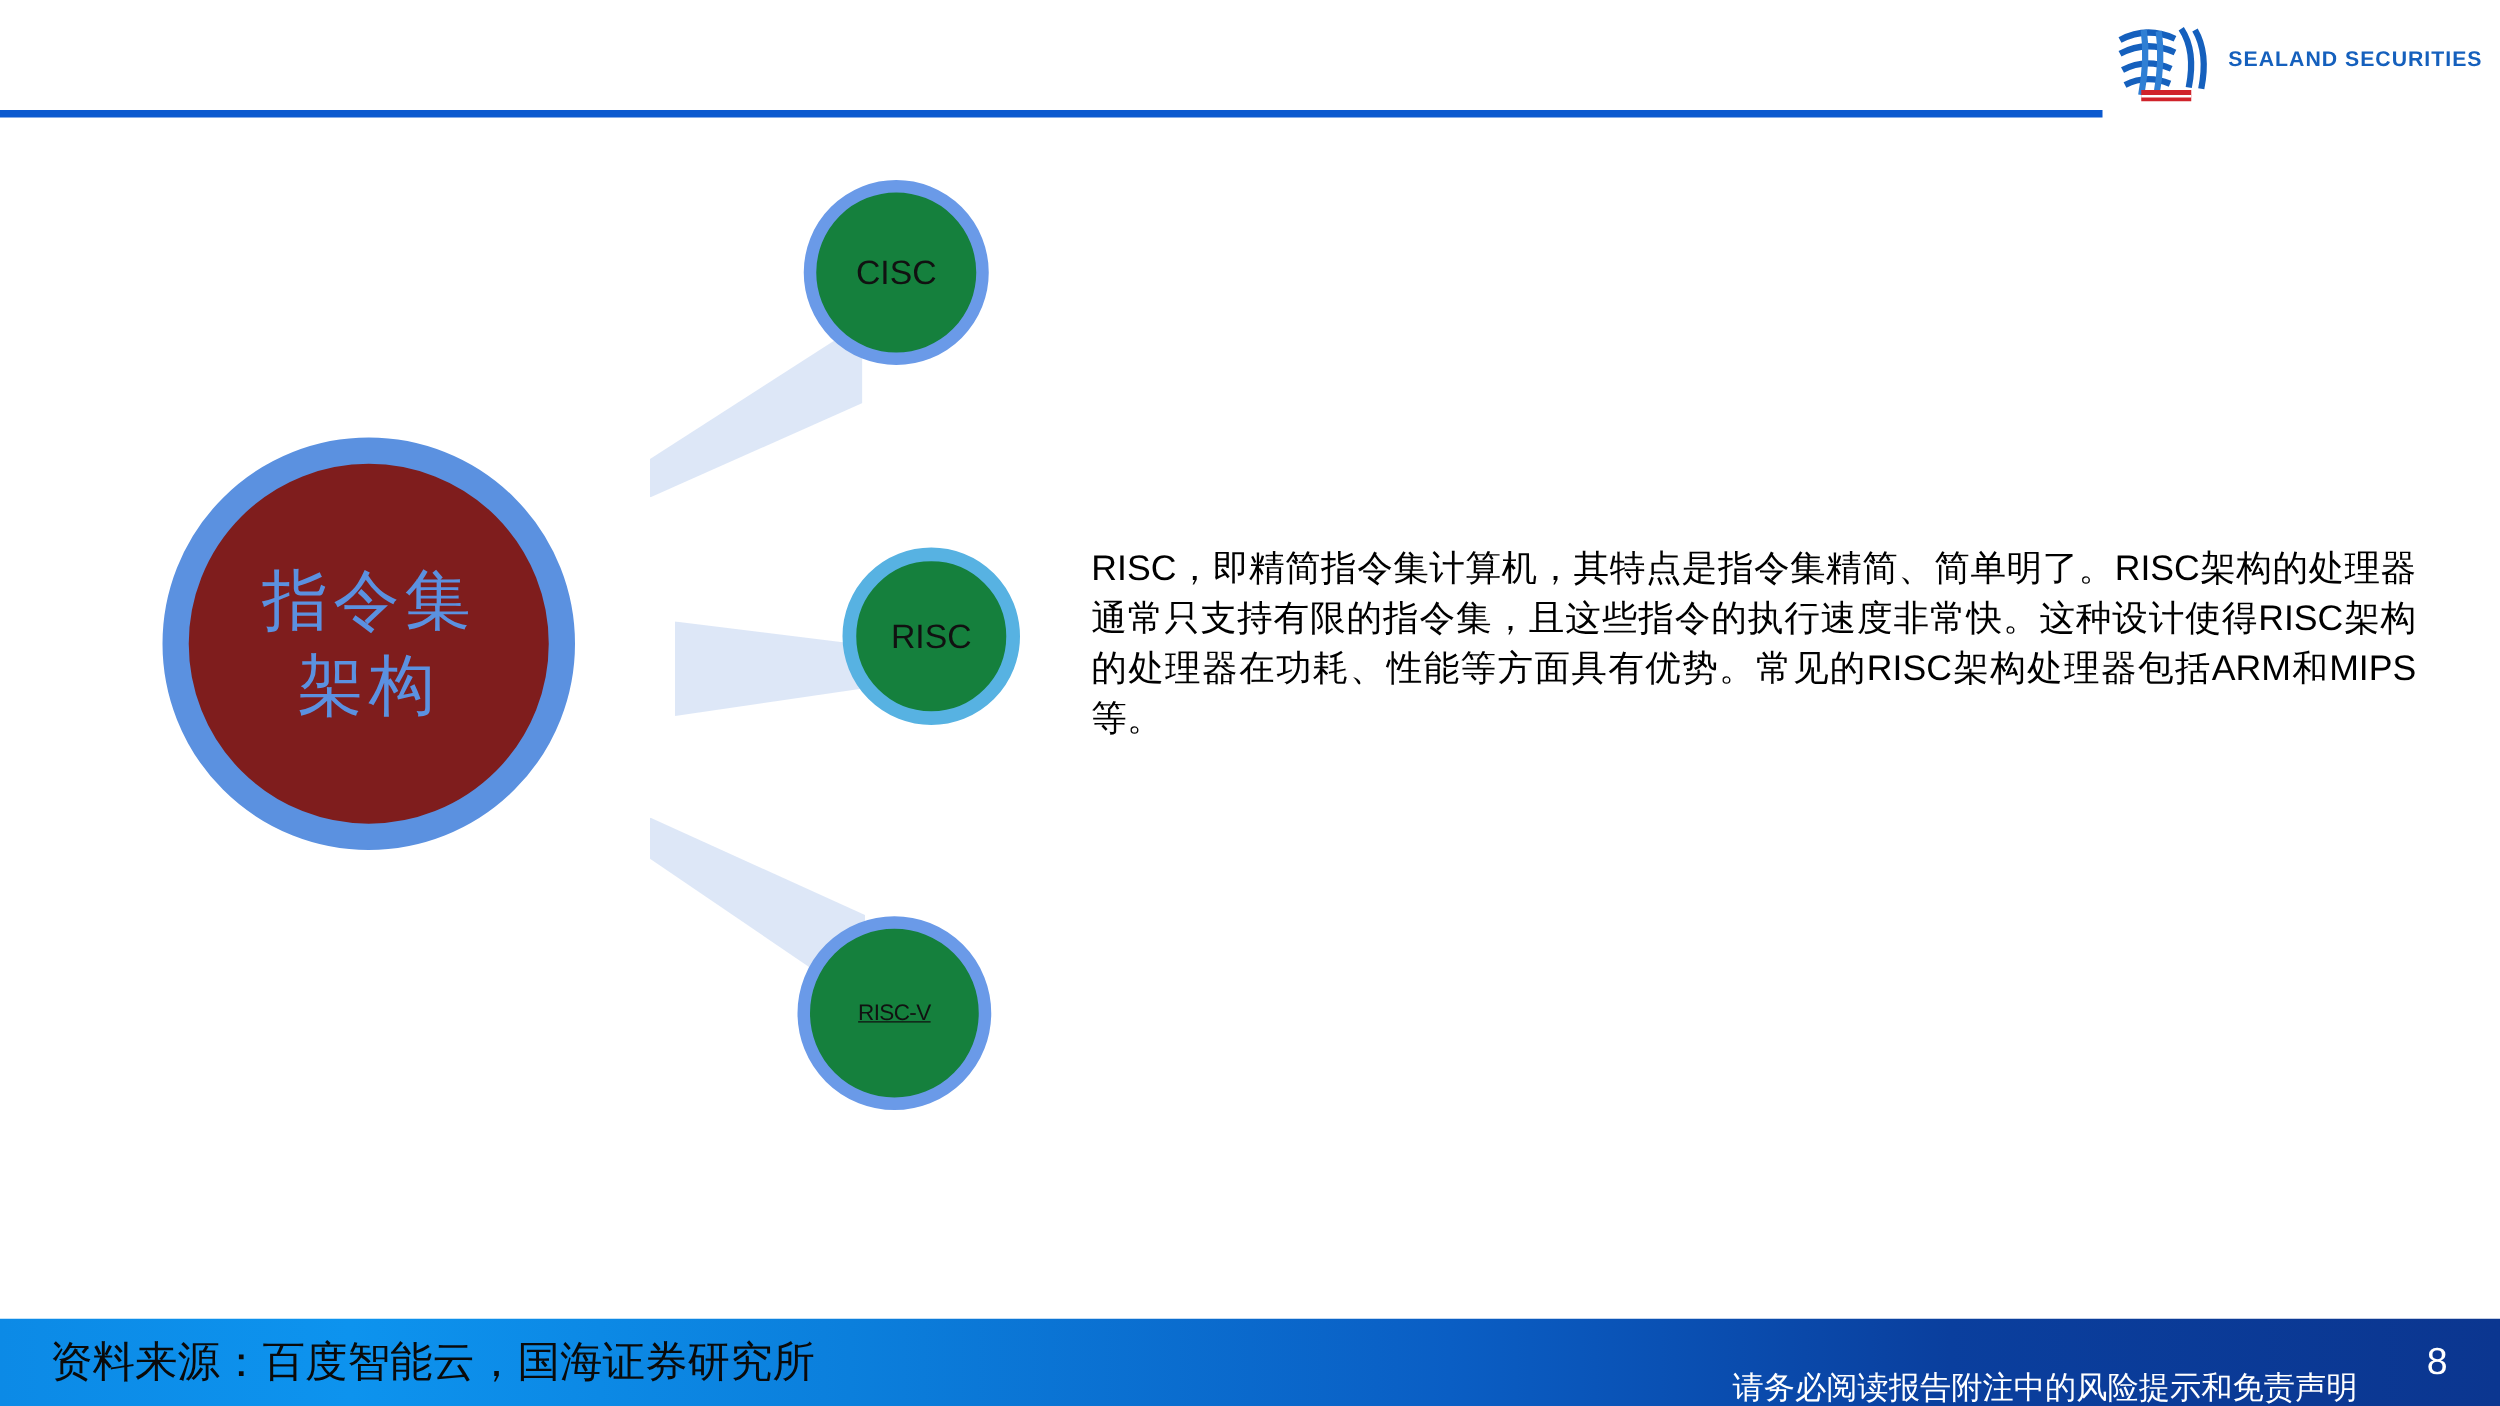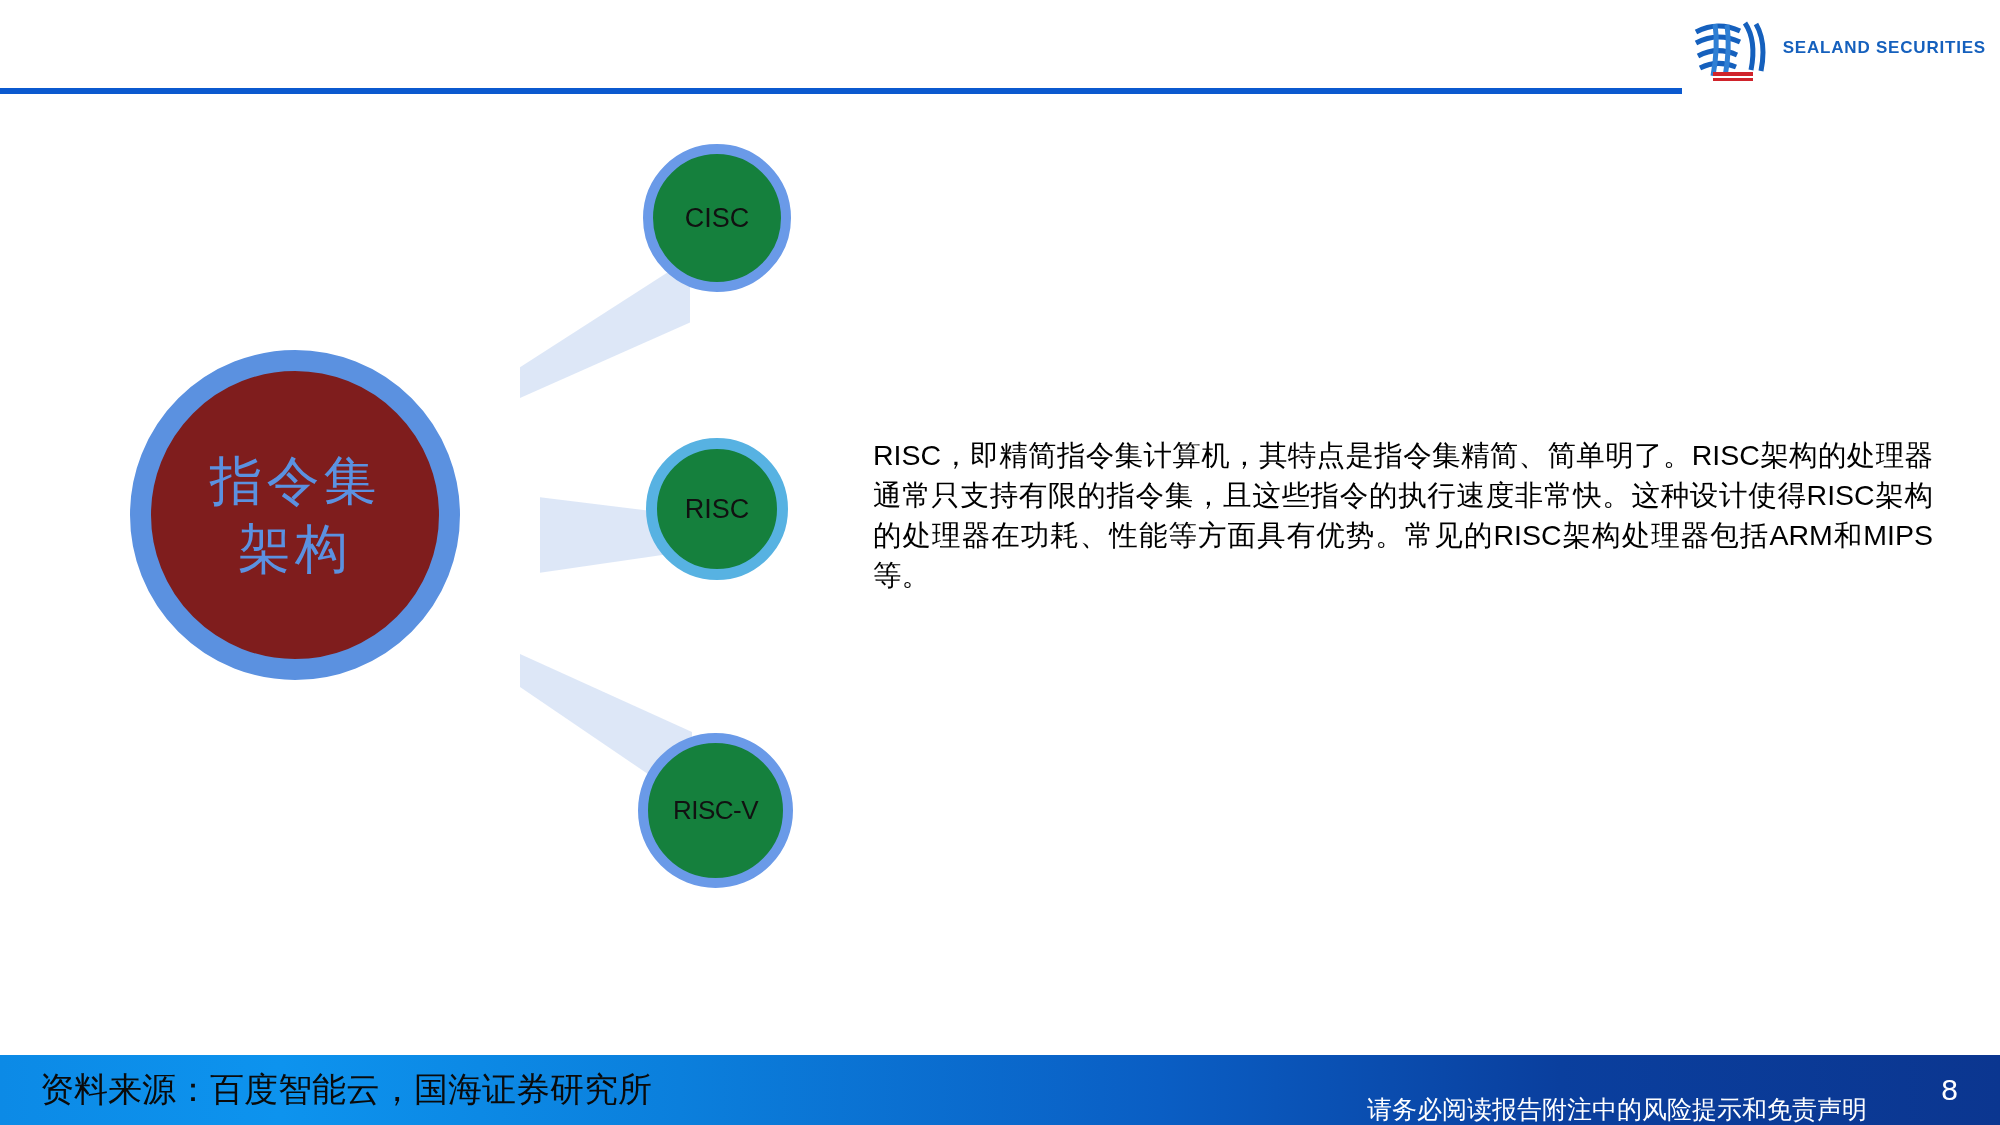--- a/index.html
+++ b/index.html
@@ -140,31 +140,31 @@
     color: #111111;
     font-weight: 400;
   }
   #node-cisc {
     left: 643px; top: 46px;
     width: 148px; height: 148px;
     border: 10px solid #6a9ae8;
   }
   #node-cisc .node-label { font-size: 27px; }
   #node-risc {
-    left: 646px; top: 340px;
+    left: 674px; top: 340px;
     width: 142px; height: 142px;
     border: 11px solid #57b2e2;
   }
   #node-risc .node-label { font-size: 27px; }
   #node-riscv {
     left: 638px; top: 635px;
     width: 155px; height: 155px;
     border: 10px solid #6a9ae8;
   }
-  #node-riscv .node-label { font-size: 26px; letter-spacing: -0.5px; }
+  #node-riscv .node-label { font-size: 18px; letter-spacing: -0.5px; text-decoration: underline; }
 
   
   .para {
     position: absolute;
     left: 873px;
     width: 1060px;
     color: #000000;
     font-size: 28.5px;
     line-height: 40px;
     letter-spacing: 0px;
@@ -193,21 +193,21 @@
   }
   #footer-source {
     position: absolute;
     left: 40px;
     font-size: 34px;
     color: #0a0a0a;
     white-space: nowrap;
   }
   #footer-disclaimer {
     position: absolute;
-    right: 133px;
+    right: 114px;
     font-size: 25px;
     color: #ffffff;
     white-space: nowrap;
     margin-top: 39px;
   }
   #footer-page {
     position: absolute;
     right: 42px;
     font-size: 30px;
     color: #ffffff;

